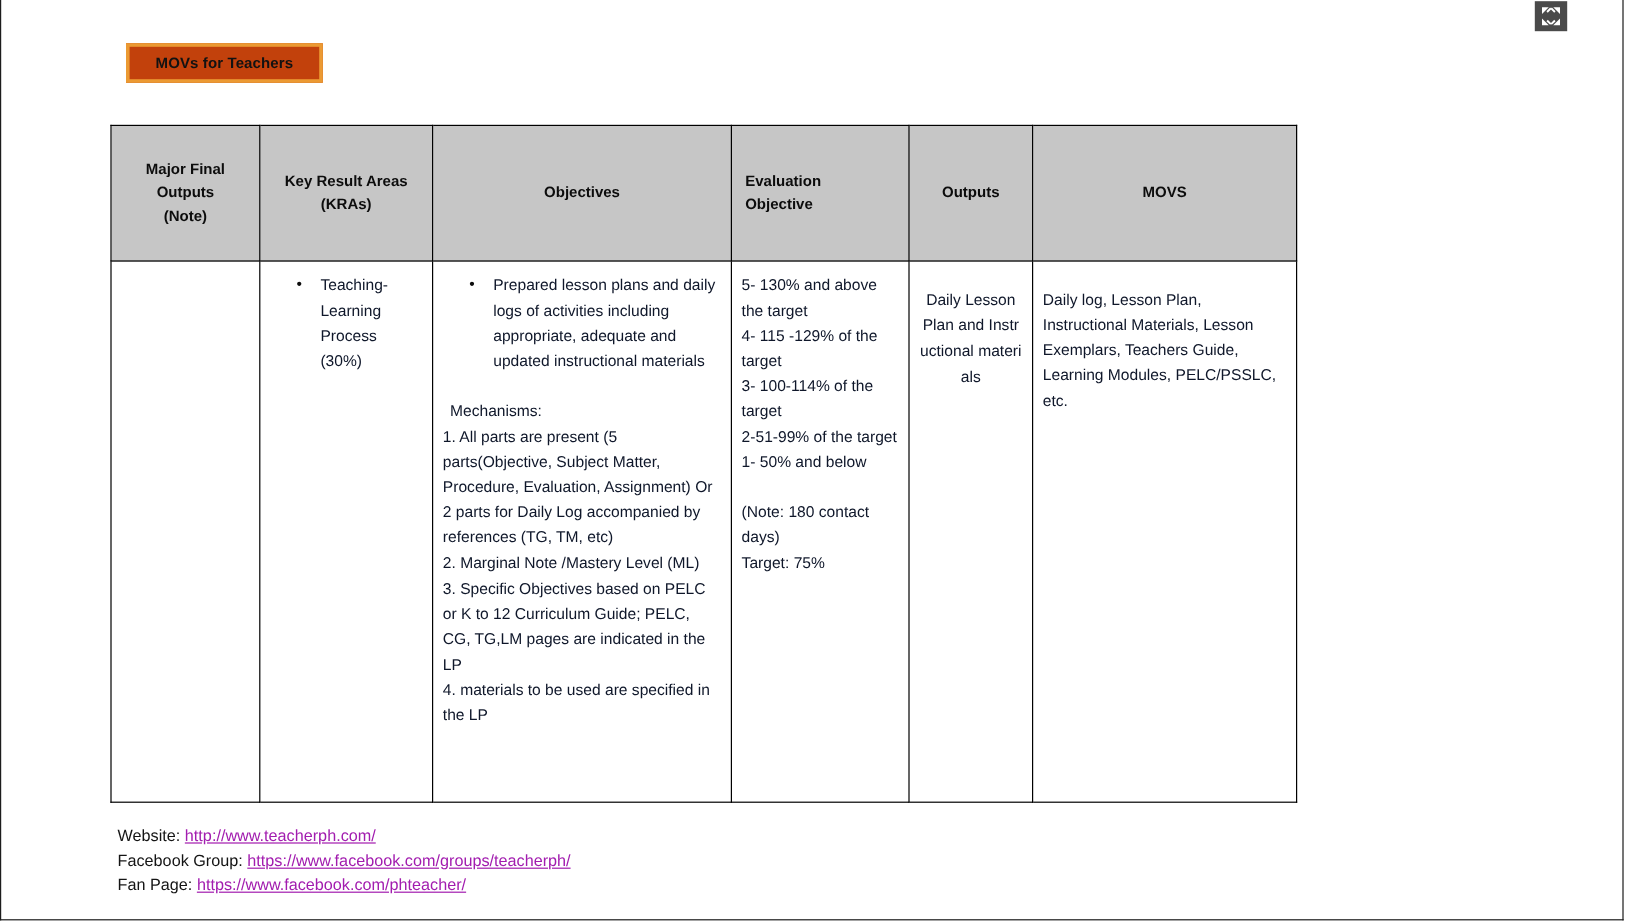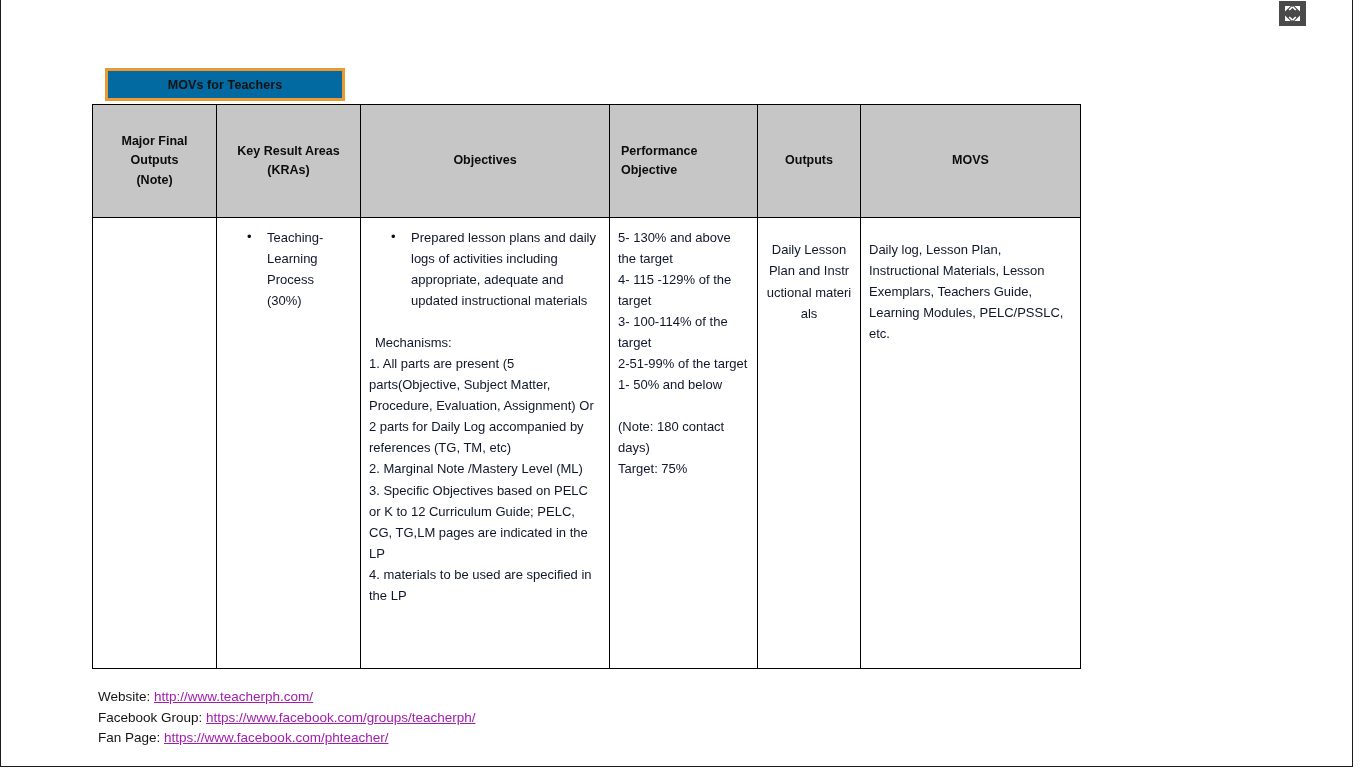--- a/index.html
+++ b/index.html
@@ -40,25 +40,25 @@
     background: #4a4a4a;
     cursor: pointer;
     z-index: 30;
   }
   #fullscreen-btn svg { display:block; margin: 4px auto 0 auto; }
 
   
   #title-chip {
     position: absolute;
     left: 104px;
-    top: 68px;
-    width: 240px;
+    top: 36px;
+    width: 164px;
     height: 33px;
     border: 3px solid #eb9a33;
-    background: #0369a1;
+    background: #c2410c;
     box-sizing: border-box;
     display: flex;
     align-items: center;
     justify-content: center;
   }
   #title-chip .chip-text {
     font-size: 12.5px;
     font-weight: bold;
     color: #121212;
     letter-spacing: .1px;
@@ -203,21 +203,21 @@
           <span class="th-line">(Note)</span>
         </th>
         <th style="width:144px">
           <span class="th-line">Key Result Areas</span>
           <span class="th-line">(KRAs)</span>
         </th>
         <th style="width:249px">
           <span class="th-line">Objectives</span>
         </th>
         <th style="width:148px" class="th-left-align">
-          <span class="th-line">Performance</span>
+          <span class="th-line">Evaluation</span>
           <span class="th-line">Objective</span>
         </th>
         <th style="width:103px">
           <span class="th-line">Outputs</span>
         </th>
         <th style="width:220px">
           <span class="th-line">MOVS</span>
         </th>
       </tr>
     </thead>

